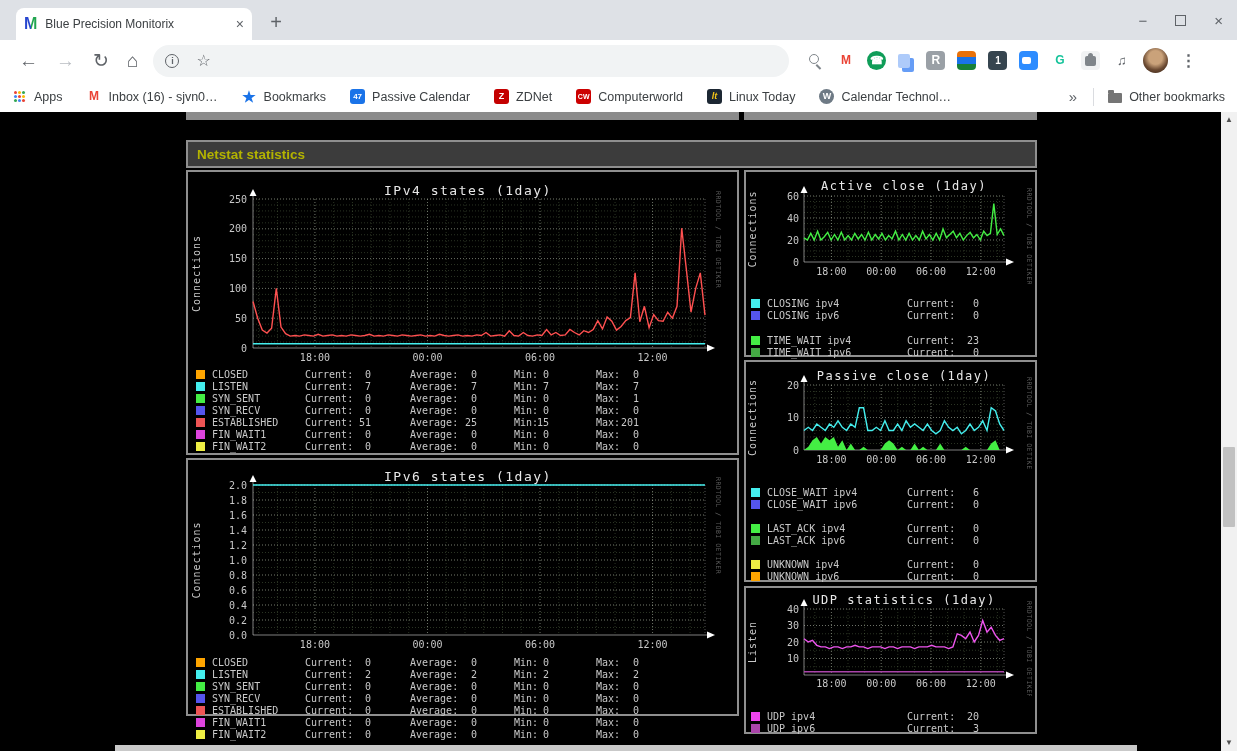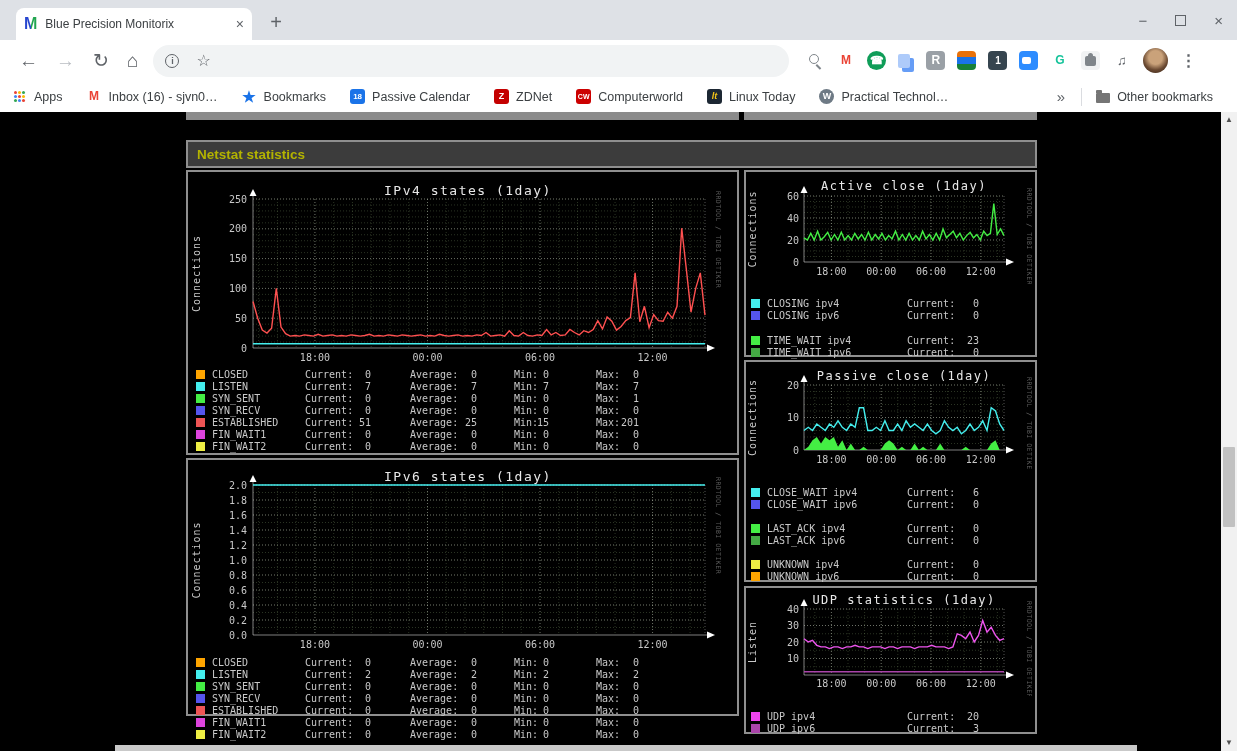--- a/index.html
+++ b/index.html
@@ -155,44 +155,44 @@
         </span>
         <span class="bm">
           <span class="bi bi-gmail">M</span>
           <span>Inbox (16) - sjvn0…</span>
         </span>
         <span class="bm">
           <span class="bi bi-star">★</span>
           <span>Bookmarks</span>
         </span>
         <span class="bm">
-          <span class="bi bi-calendar">18</span>
+          <span class="bi bi-calendar">47</span>
           <span>Passive Calendar</span>
         </span>
         <span class="bm">
           <span class="bi bi-zdnet">Z</span>
           <span>ZDNet</span>
         </span>
         <span class="bm">
           <span class="bi bi-cw">CW</span>
           <span>Computerworld</span>
         </span>
         <span class="bm">
           <span class="bi bi-linuxtoday">lt</span>
           <span>Linux Today</span>
         </span>
         <span class="bm">
           <span class="bi bi-wordpress">W</span>
-          <span>Practical Technol…</span>
+          <span>Calendar Technol…</span>
         </span>
       </span>
     <span class="bm-spacer"></span>
     <span class="overflow-chevron">»</span>
     <span class="bm-divider"></span>
-    <span class="bm" style="margin-right:12px;">
+    <span class="bm" style="margin-right:0;">
       <span class="bi bi-folder"></span>
       <span>Other bookmarks</span>
     </span>
   </div>
 
   <div class="page">
     <div class="stub stub-l"></div>
     <div class="stub stub-r"></div>
 
     <div class="sec-hdr">

